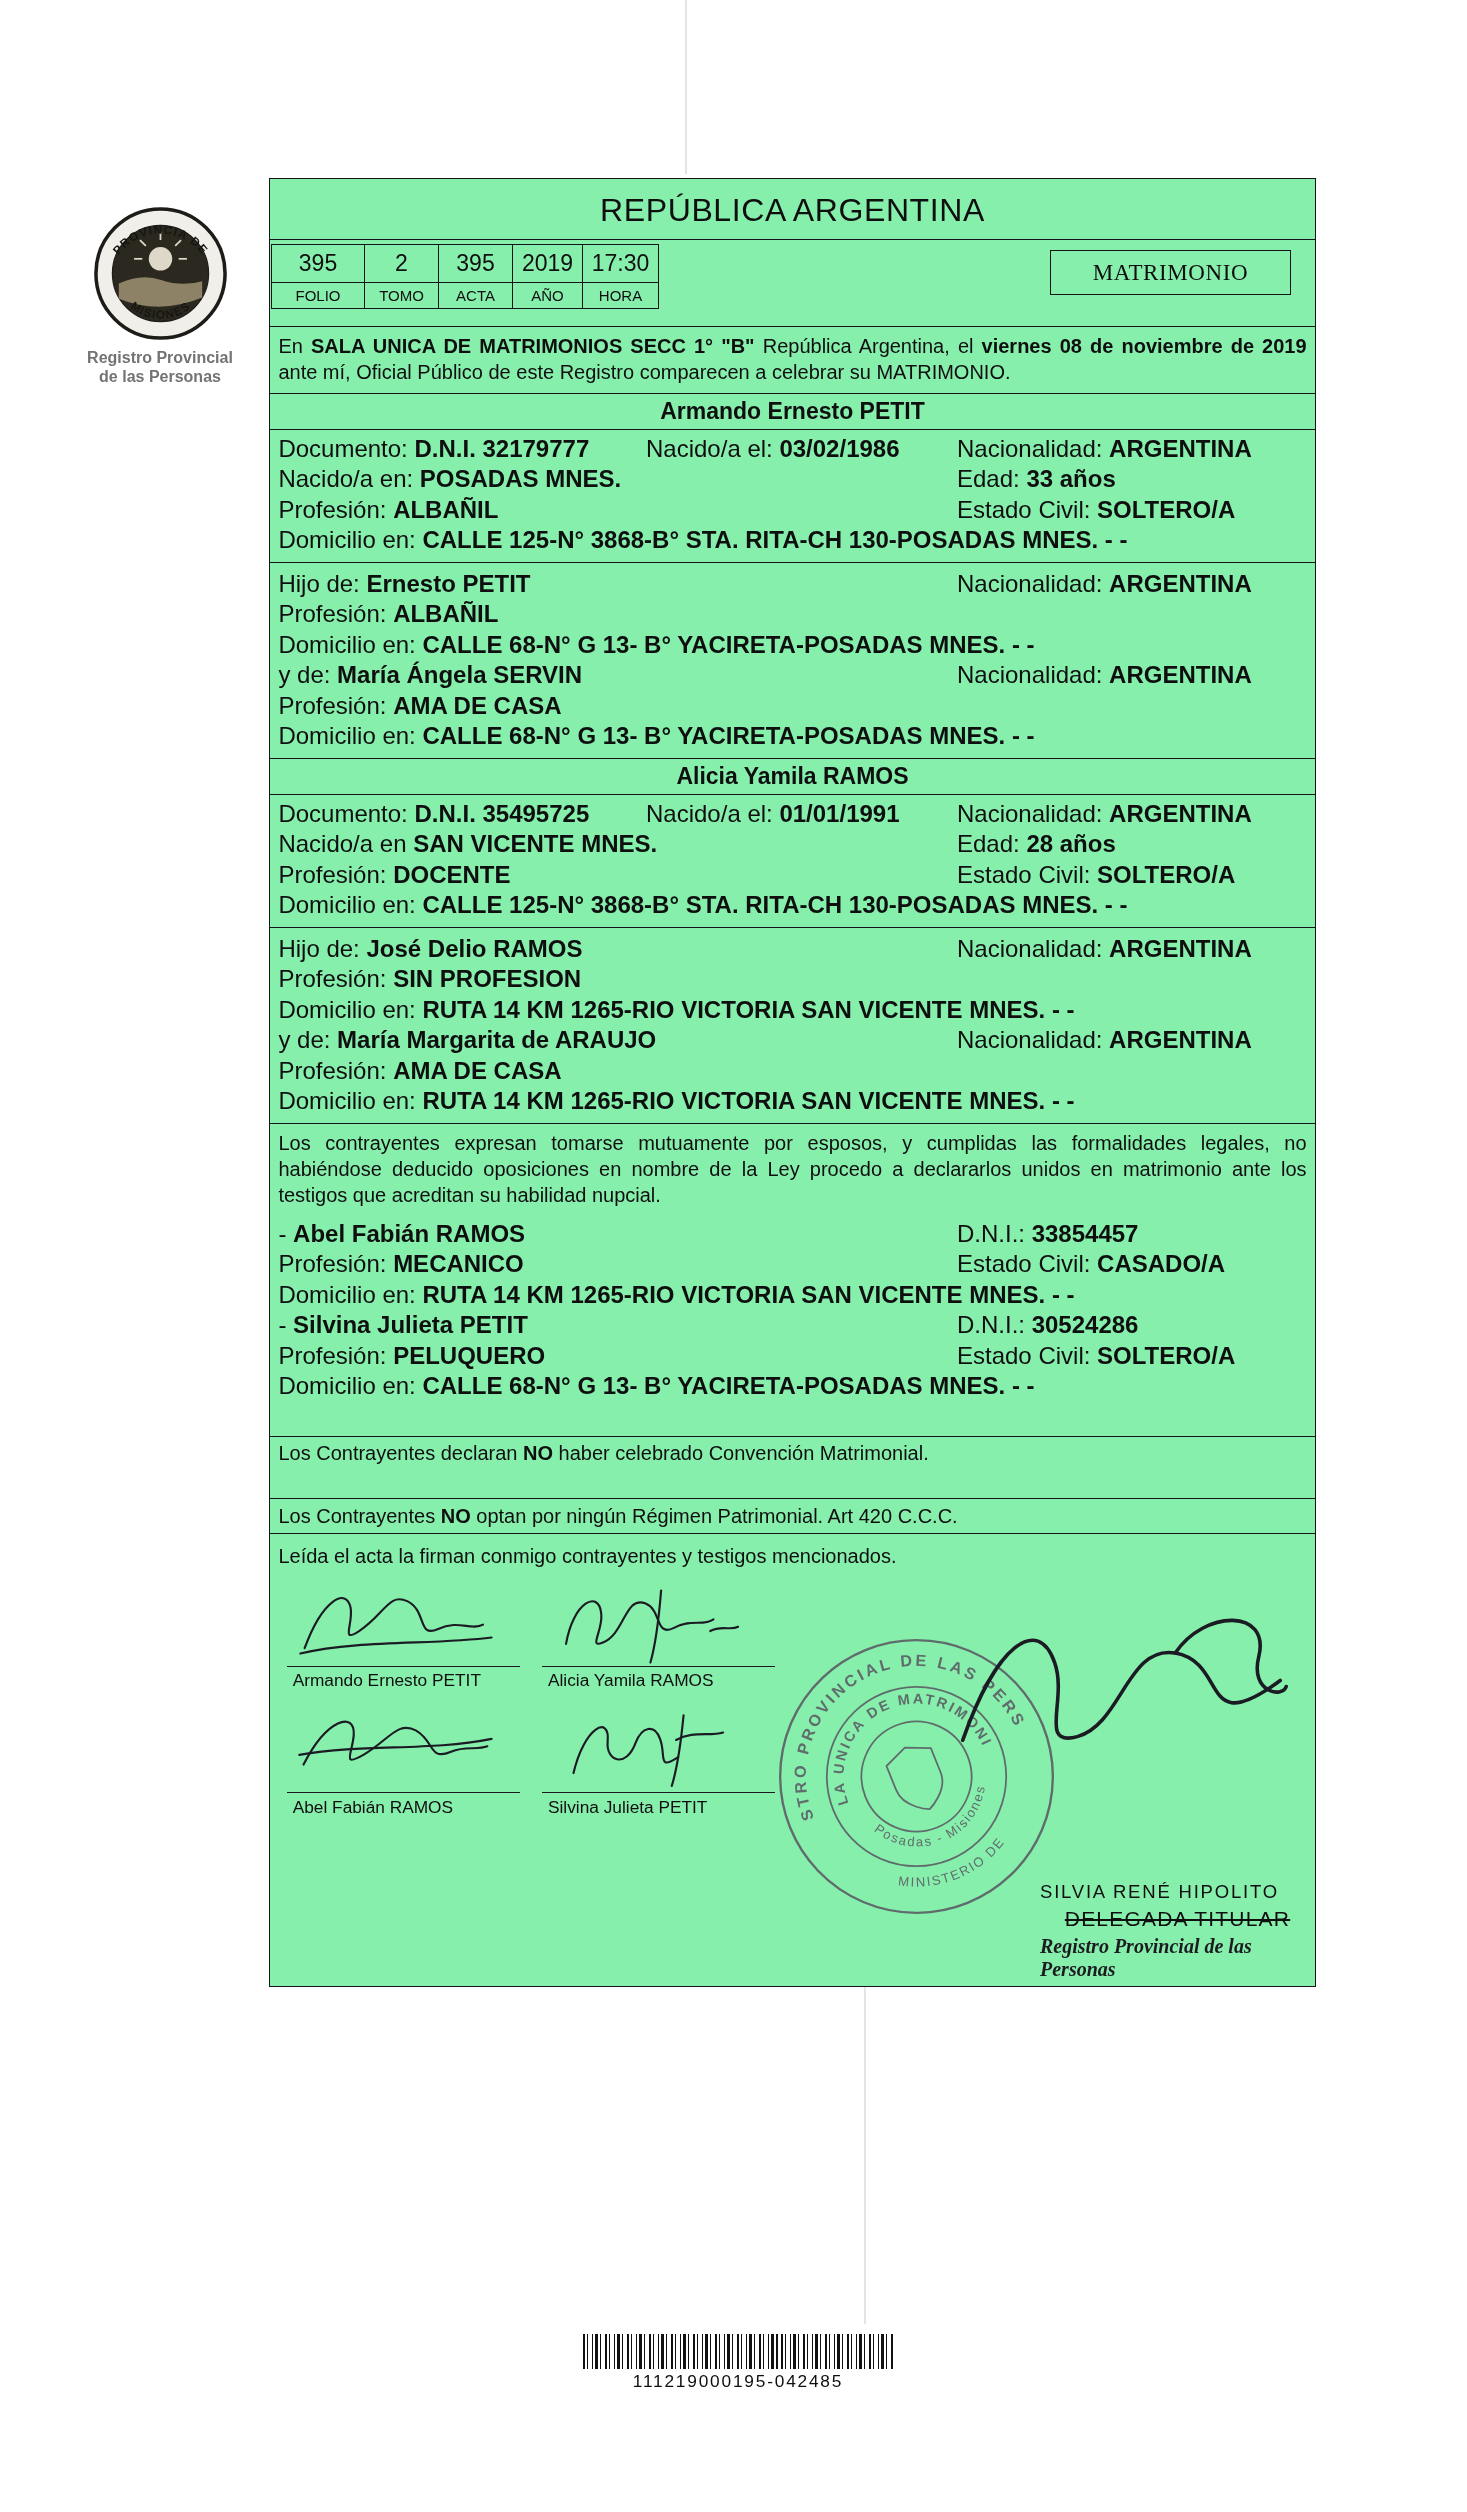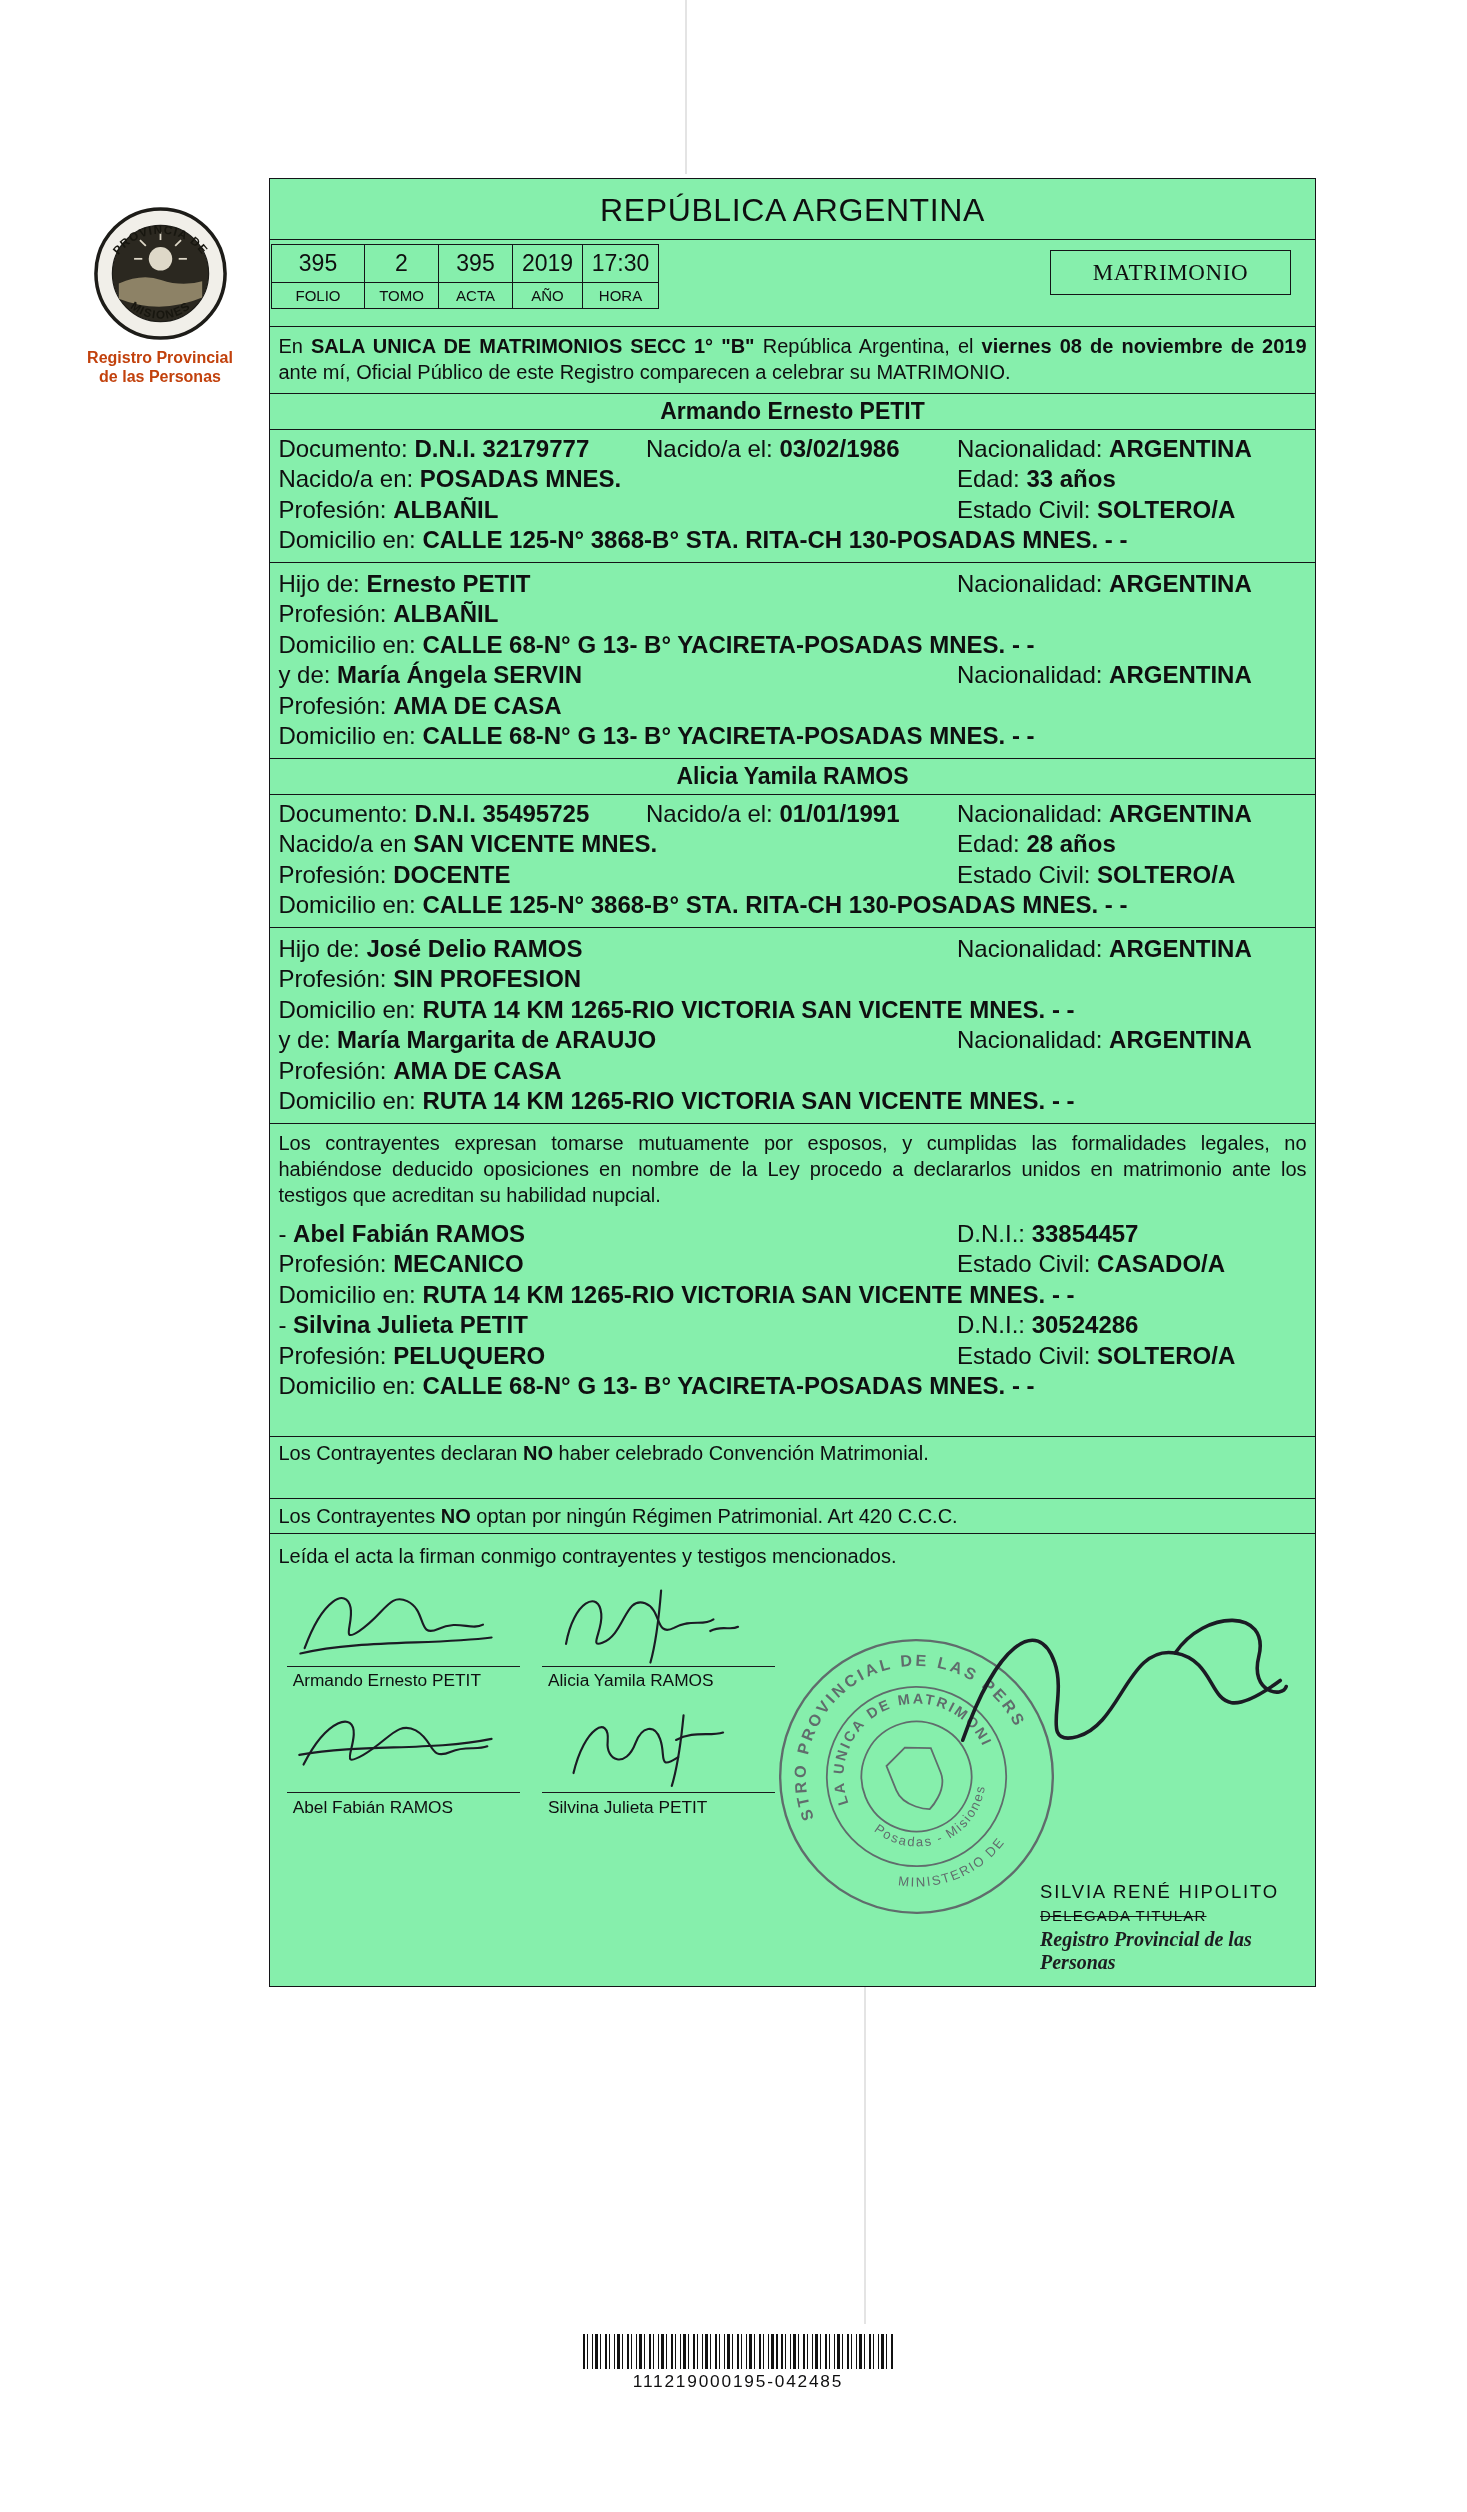--- a/index.html
+++ b/index.html
@@ -8,21 +8,21 @@
     font-family:"Liberation Sans", sans-serif;color:#0f0f10;
     -webkit-font-smoothing:antialiased;
   }
   .fold{position:absolute;background:#e4e4e4;width:1.8px;}
   .fold.top{left:685px;top:0;height:174px;}
   .fold.bottom{left:864px;top:1936px;height:388px;}
 
   
   .issuer{position:absolute;left:87px;top:206px;width:146px;text-align:center;}
   .issuer svg{display:block;margin:0 auto;width:135px;height:135px;}
-  .issuer-name{margin-top:8.4px;font-size:16px;font-weight:bold;line-height:1.18;color:#c2410c;}
+  .issuer-name{margin-top:8.4px;font-size:16px;font-weight:bold;line-height:1.18;color:#737373;}
   .seal-text{font-size:20px;font-weight:bold;letter-spacing:2px;fill:#17160f;}
 
   
   .doc{position:absolute;left:269px;top:178px;width:1045px;border:1.8px solid #141418;background:#86efac;}
   .title{font-size:32px;text-align:center;padding:13px 0 9.6px;border-bottom:1.2px solid #141418;letter-spacing:0.6px;}
   .head-band{position:relative;height:86px;border-bottom:1.2px solid #141418;}
   .reg-table{position:absolute;left:1px;top:4.8px;border-collapse:collapse;}
   .reg-table td{border:1.8px solid #141418;text-align:center;}
   .reg-table .val{font-size:23px;height:35px;}
   .reg-table .hdr{font-size:15px;height:23px;}
@@ -60,21 +60,21 @@
   .stamp-line{fill:none;stroke:#5b5b64;stroke-width:4;}
   .stamp-line.thin{stroke-width:3;}
   .stamp-text{font-size:27px;letter-spacing:5px;fill:#5b5b64;font-weight:bold;}
   .stamp-text.mid{font-size:24px;letter-spacing:4px;}
   .stamp-text.small{font-size:22px;letter-spacing:3px;font-weight:normal;}
 
   .official-sig{position:absolute;left:678px;top:23px;width:347px;height:185px;}
   .official-sig path{fill:none;stroke:#1b1b24;stroke-width:6;stroke-linecap:round;}
   .official-block{position:absolute;left:770px;top:313px;}
   .off-name{font-size:18.5px;letter-spacing:1.8px;}
-  .off-role{font-size:15px;letter-spacing:1.2px;margin-top:3.6px;text-decoration:line-through;}
+  .off-role{font-size:21px;letter-spacing:1.2px;margin-top:3.6px;text-decoration:line-through;text-align:center;}
   .off-org{font-size:20px;font-weight:bold;font-style:italic;margin-top:4.8px;
     font-family:"Liberation Serif", serif;color:#1c1c20;}
 
   
   .barcode-wrap{position:absolute;left:578px;top:2334px;width:320px;text-align:center;}
   .barcode{height:35px;width:311px;margin:0 auto;
     background:repeating-linear-gradient(90deg,
       #111 0 2.4px,#fff 2.4px 4.2px,#111 4.2px 5.4px,#fff 5.4px 9px,#111 9px 10.2px,#fff 10.2px 12px,
       #111 12px 15.5px,#fff 15.5px 17.3px,#111 17.3px 18.5px,#fff 18.5px 22px);}
   .barcode-num{font-size:17.3px;letter-spacing:1.8px;margin-top:2.4px;}

